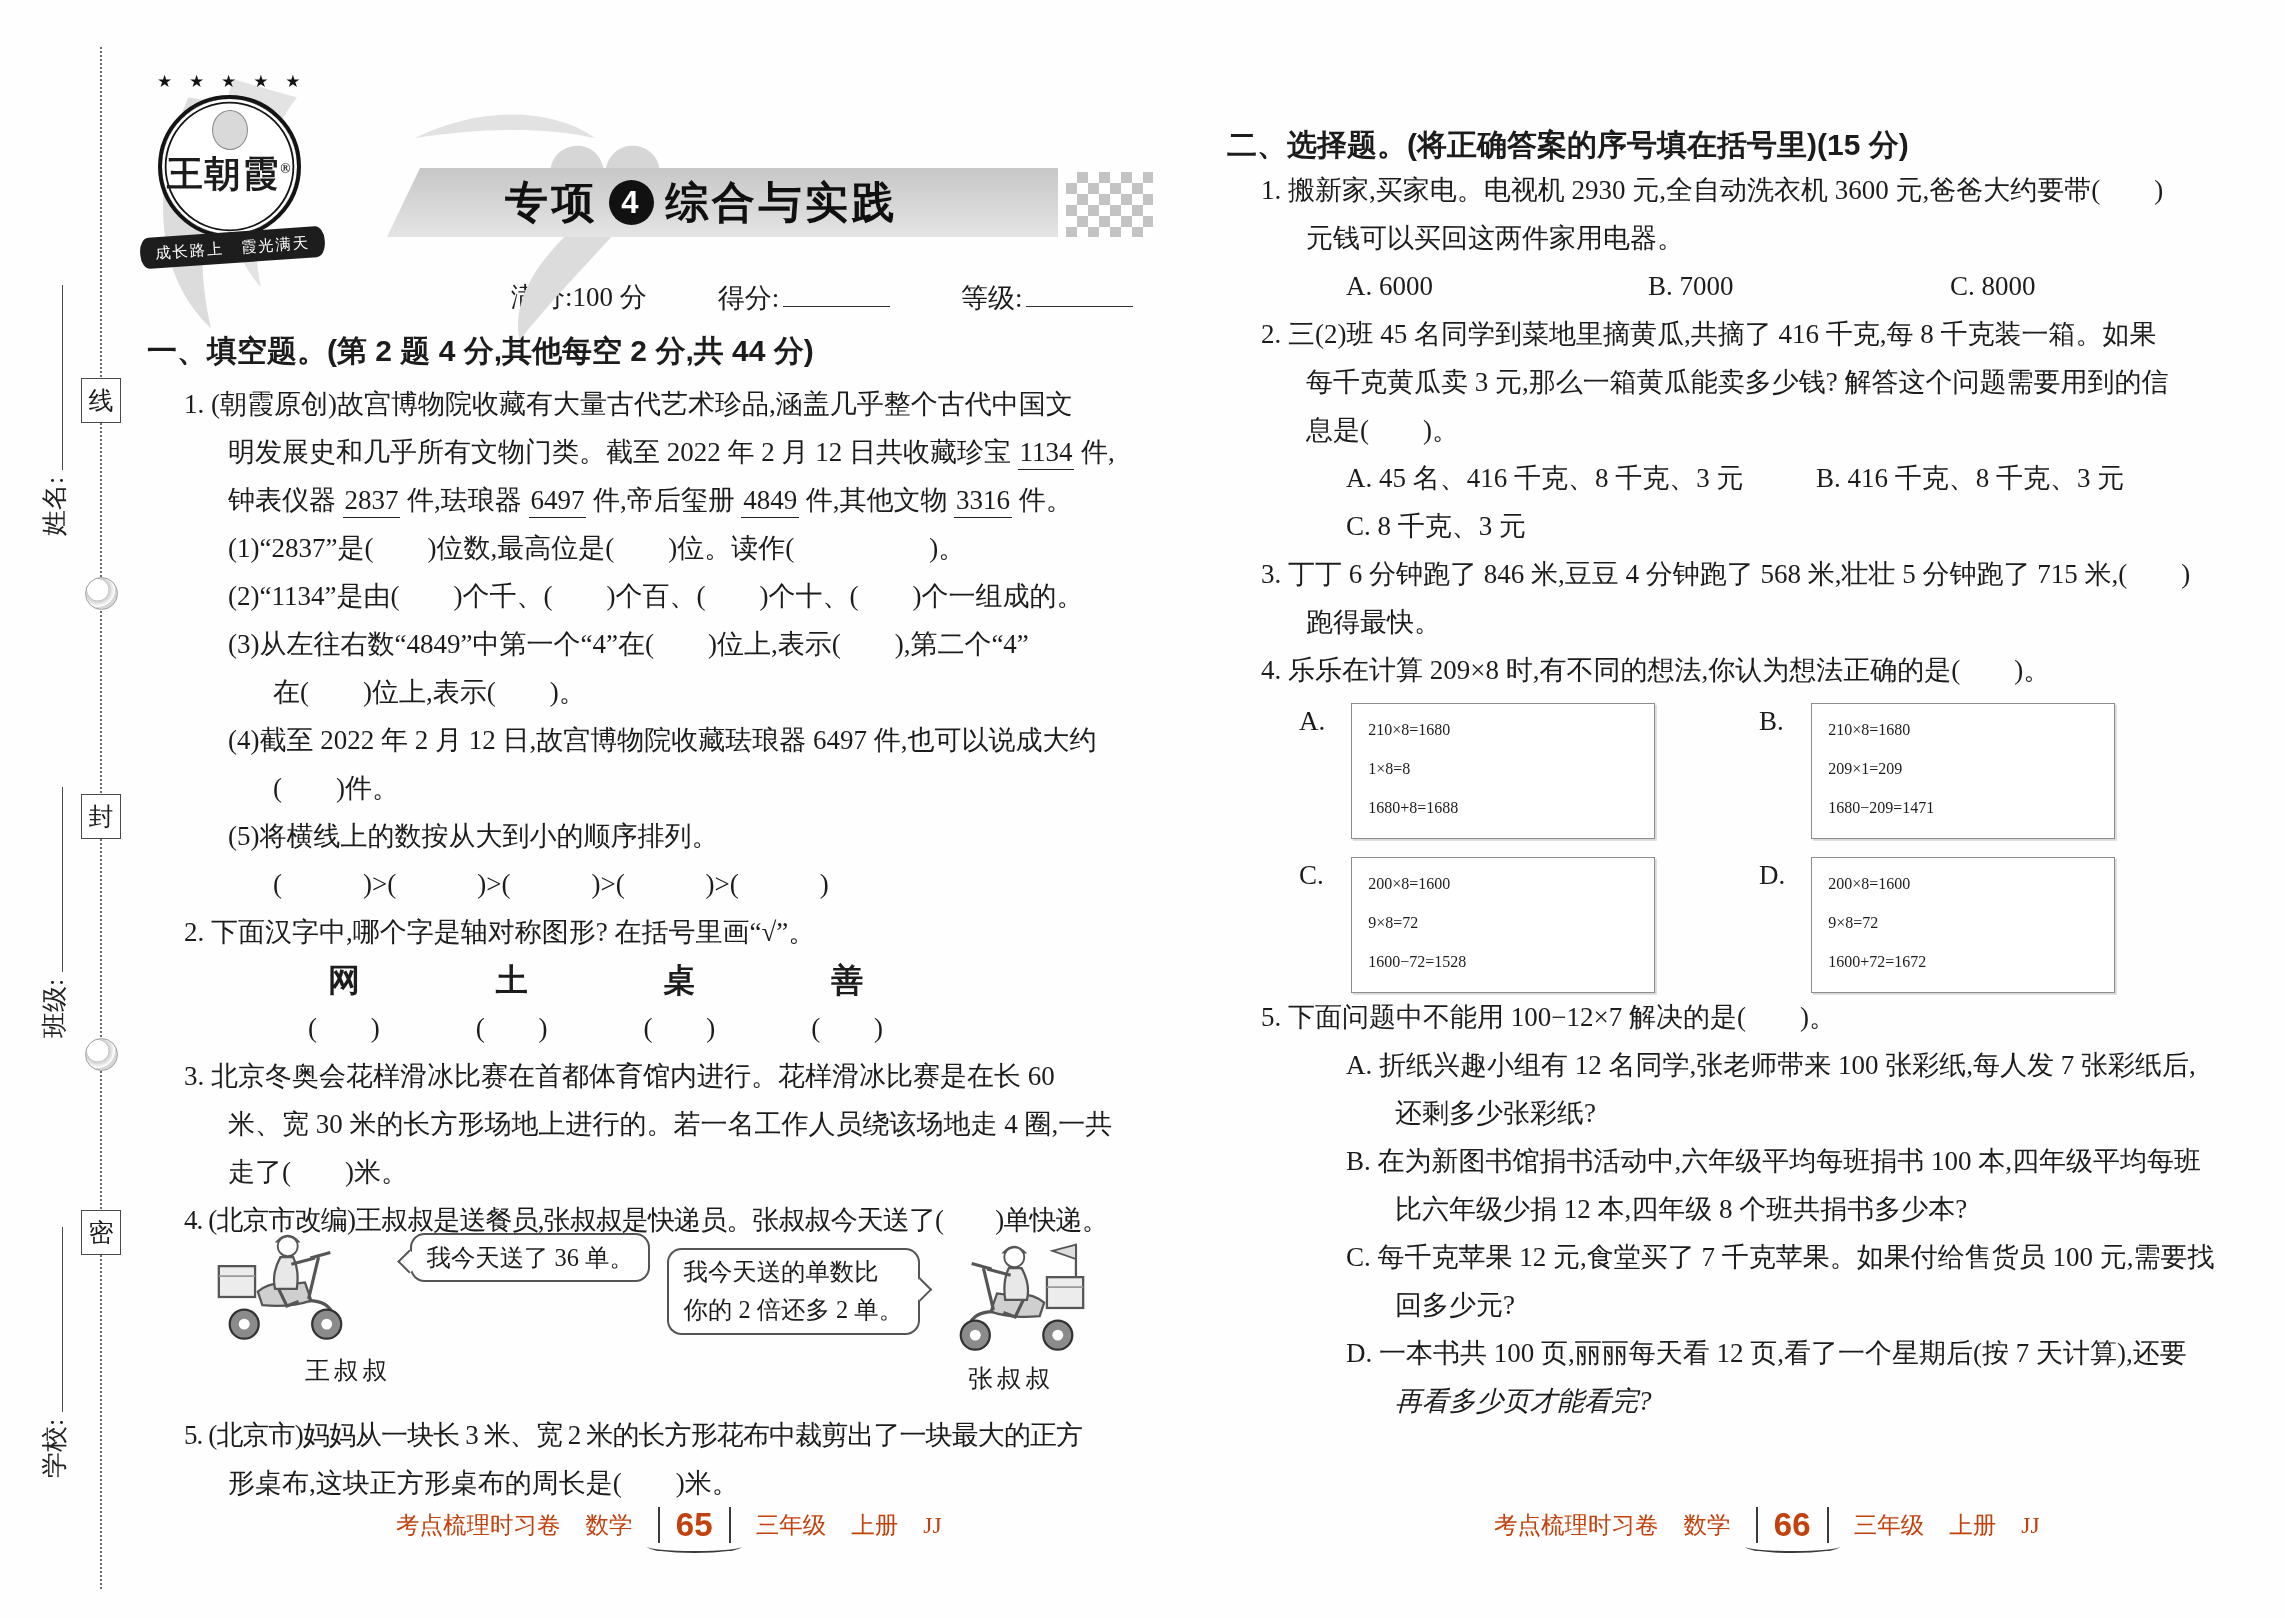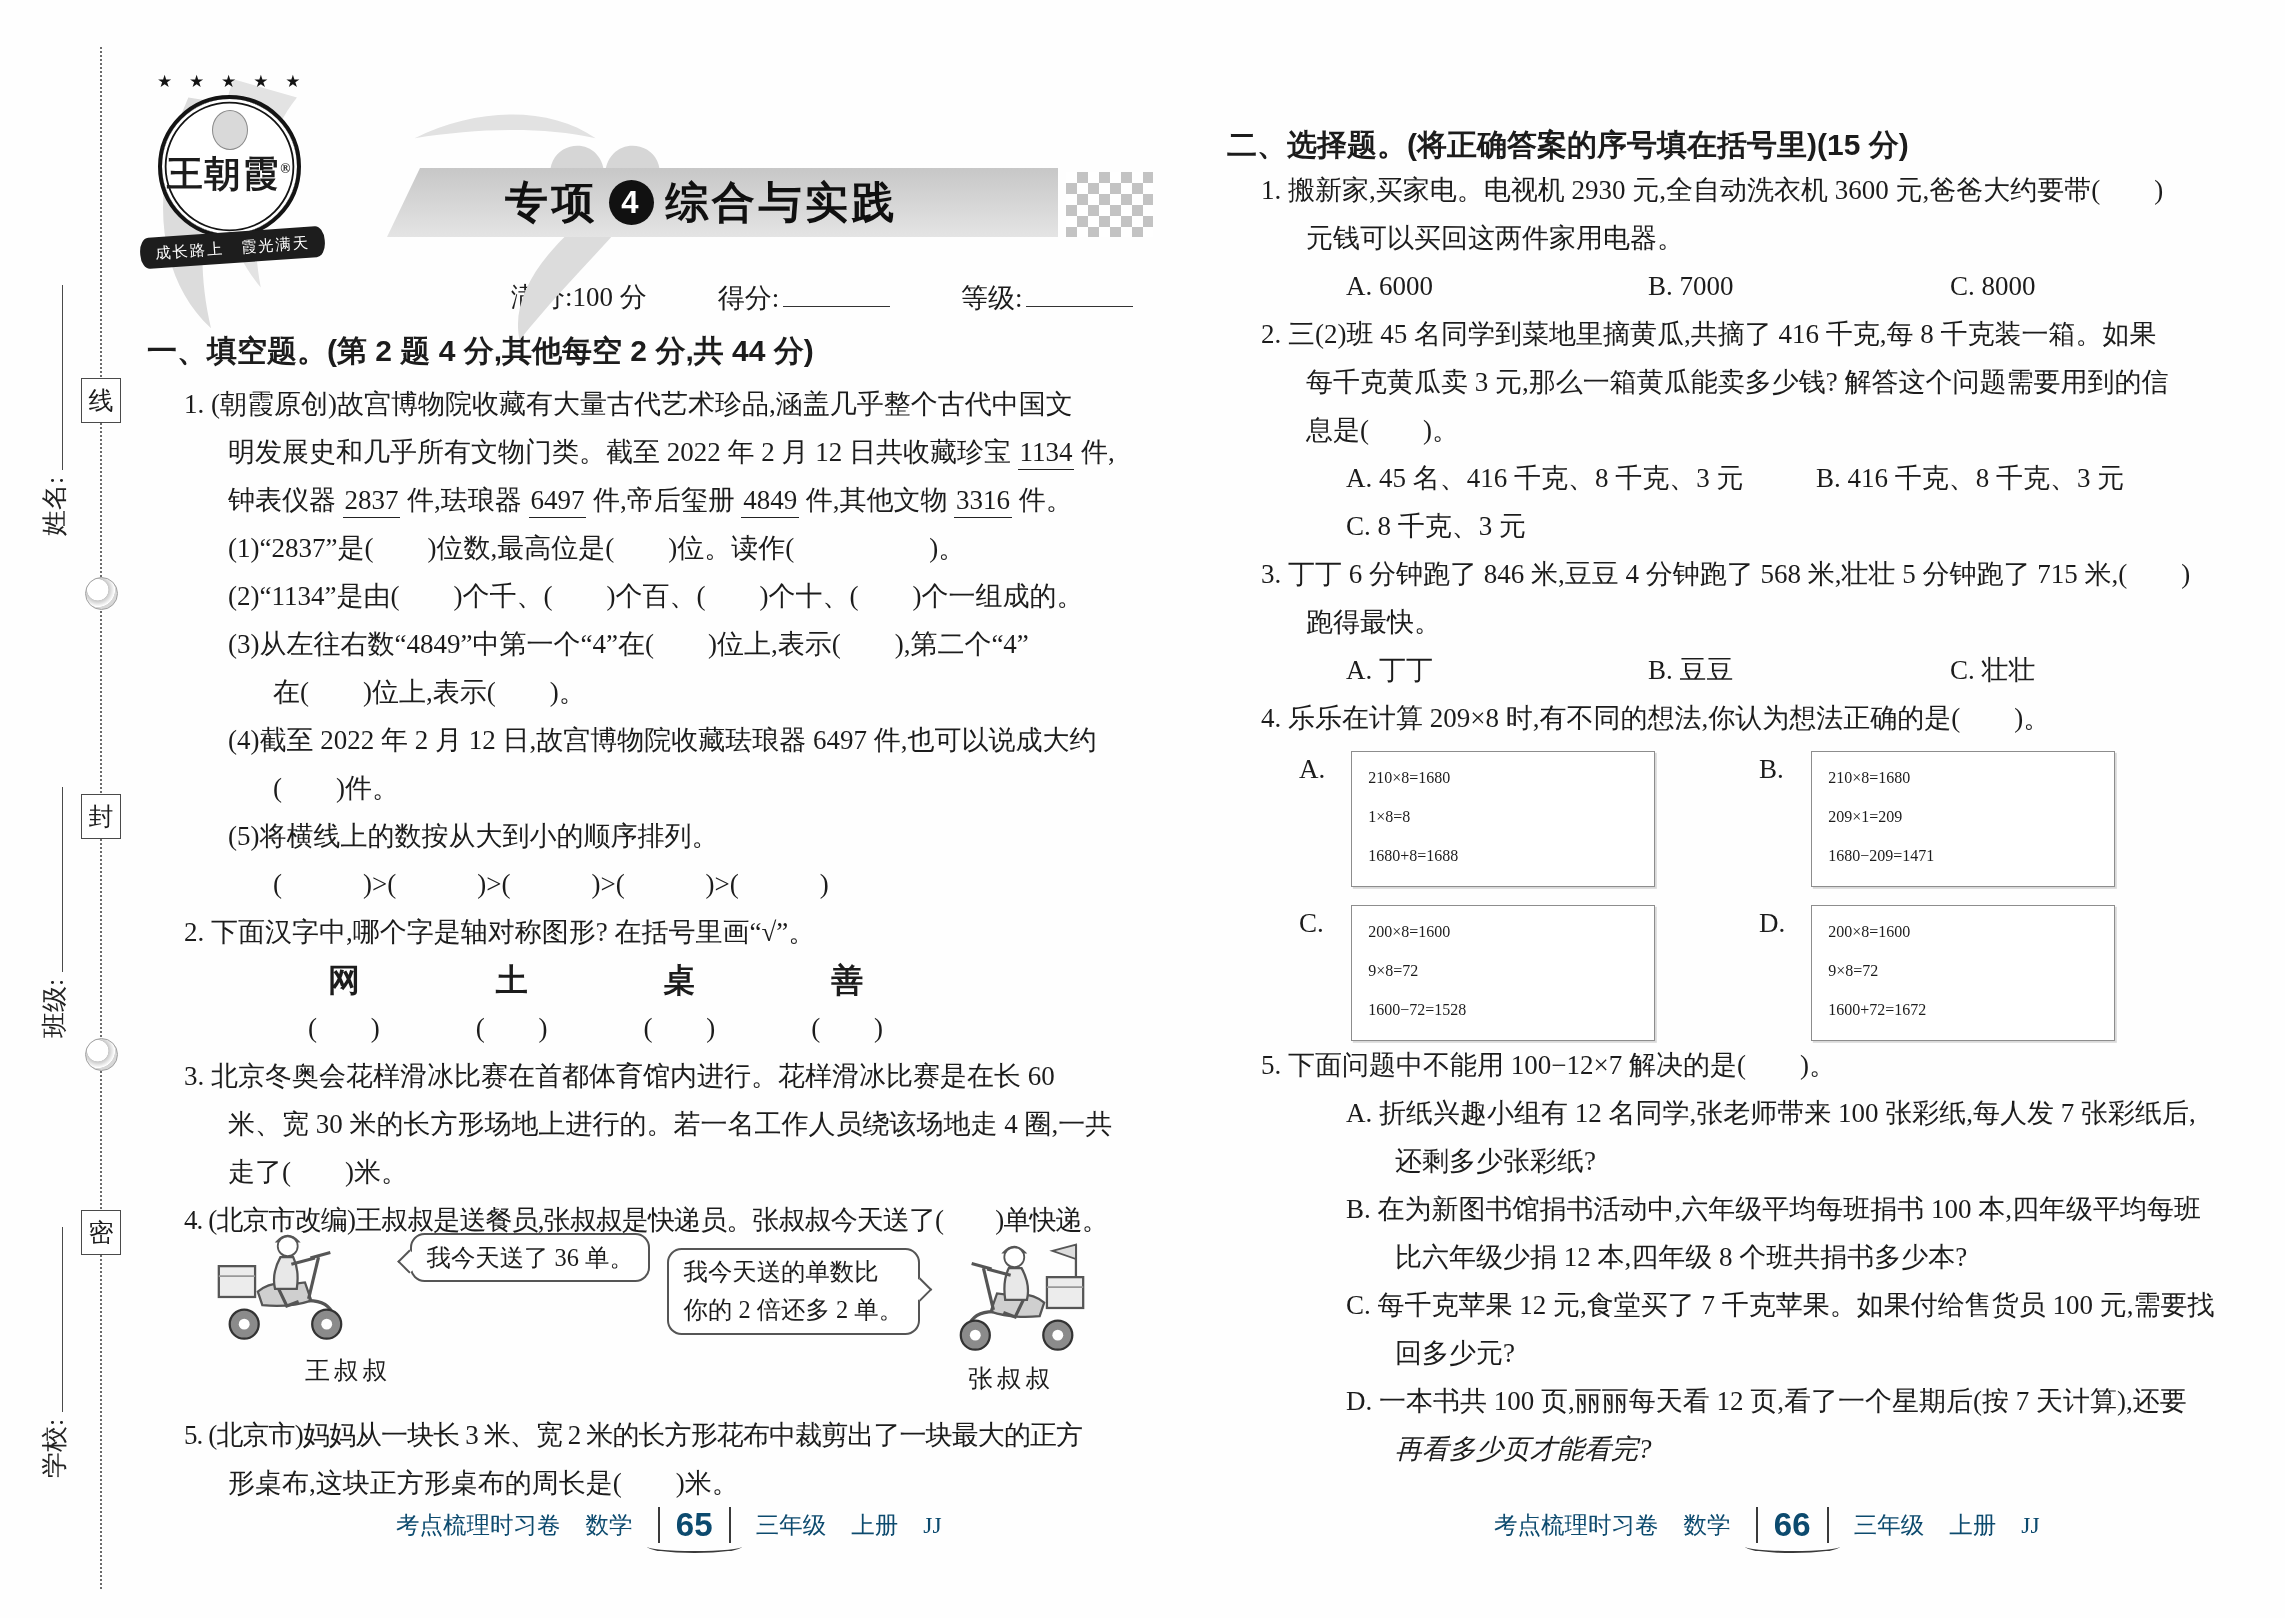--- a/index.html
+++ b/index.html
@@ -86,21 +86,21 @@
   .bubble{position:absolute;border:2.7px solid #555;border-radius:14.5px;background:#fff;
           padding:3.6px 14.5px;font-size:24.4px;line-height:38px;white-space:nowrap;z-index:2;}
   .tail-l{position:absolute;width:14.5px;height:14.5px;background:#fff;border-left:2.7px solid #555;
           border-bottom:2.7px solid #555;transform:rotate(45deg);left:-11px;top:18px;}
   .tail-r{position:absolute;width:14.5px;height:14.5px;background:#fff;border-right:2.7px solid #555;
           border-top:2.7px solid #555;transform:rotate(45deg);right:-11px;top:31px;}
   .rider-label{position:absolute;font-size:25px;letter-spacing:3.6px;}
   .scooter{position:absolute;}
 
   
-  .footer{position:absolute;top:1507px;display:flex;align-items:center;gap:25px;font-size:23.5px;color:#0c4a6e;}
+  .footer{position:absolute;top:1507px;display:flex;align-items:center;gap:25px;font-size:23.5px;color:#c2410c;}
   .pgnum{position:relative;font-family:"Liberation Sans","DejaVu Sans",sans-serif;font-weight:bold;
          font-size:33px;line-height:36px;padding:0 16.3px;border-left:2.7px solid #3a3a3a;border-right:2.7px solid #3a3a3a;}
   .pgnum::after{content:"";position:absolute;left:-12.7px;right:-12.7px;bottom:-10px;height:11px;
                 border-bottom:2.7px solid #3a3a3a;border-radius:0 0 50% 50%;}
 </style>
 </head>
 <body>
 
 <div class="sheet">
 
@@ -263,25 +263,20 @@
     <div class="ln optrow">
       <span class="optwide">A. 45 名、416 千克、8 千克、3 元</span>
       <span>B. 416 千克、8 千克、3 元</span>
     </div>
     <div class="ln optrow">
       <span>C. 8 千克、3 元</span>
     </div>
 
     <div class="ln r0">3. 丁丁 6 分钟跑了 846 米,豆豆 4 分钟跑了 568 米,壮壮 5 分钟跑了 715 米,(　　)</div>
     <div class="ln r1">跑得最快。</div>
-    <div class="ln optrow">
-      <span class="opt3">A. 丁丁</span>
-      <span class="opt3">B. 豆豆</span>
-      <span class="opt3">C. 壮壮</span>
-    </div>
 
     <div class="ln r0">4. 乐乐在计算 209×8 时,有不同的想法,你认为想法正确的是(　　)。</div>
     <div class="boxgrid">
       <div class="boxcell">
         <span class="boxlabel">A.</span>
         <div class="mathbox">
           <div>210×8=1680</div>
           <div>1×8=8</div>
           <div>1680+8=1688</div>
         </div>

